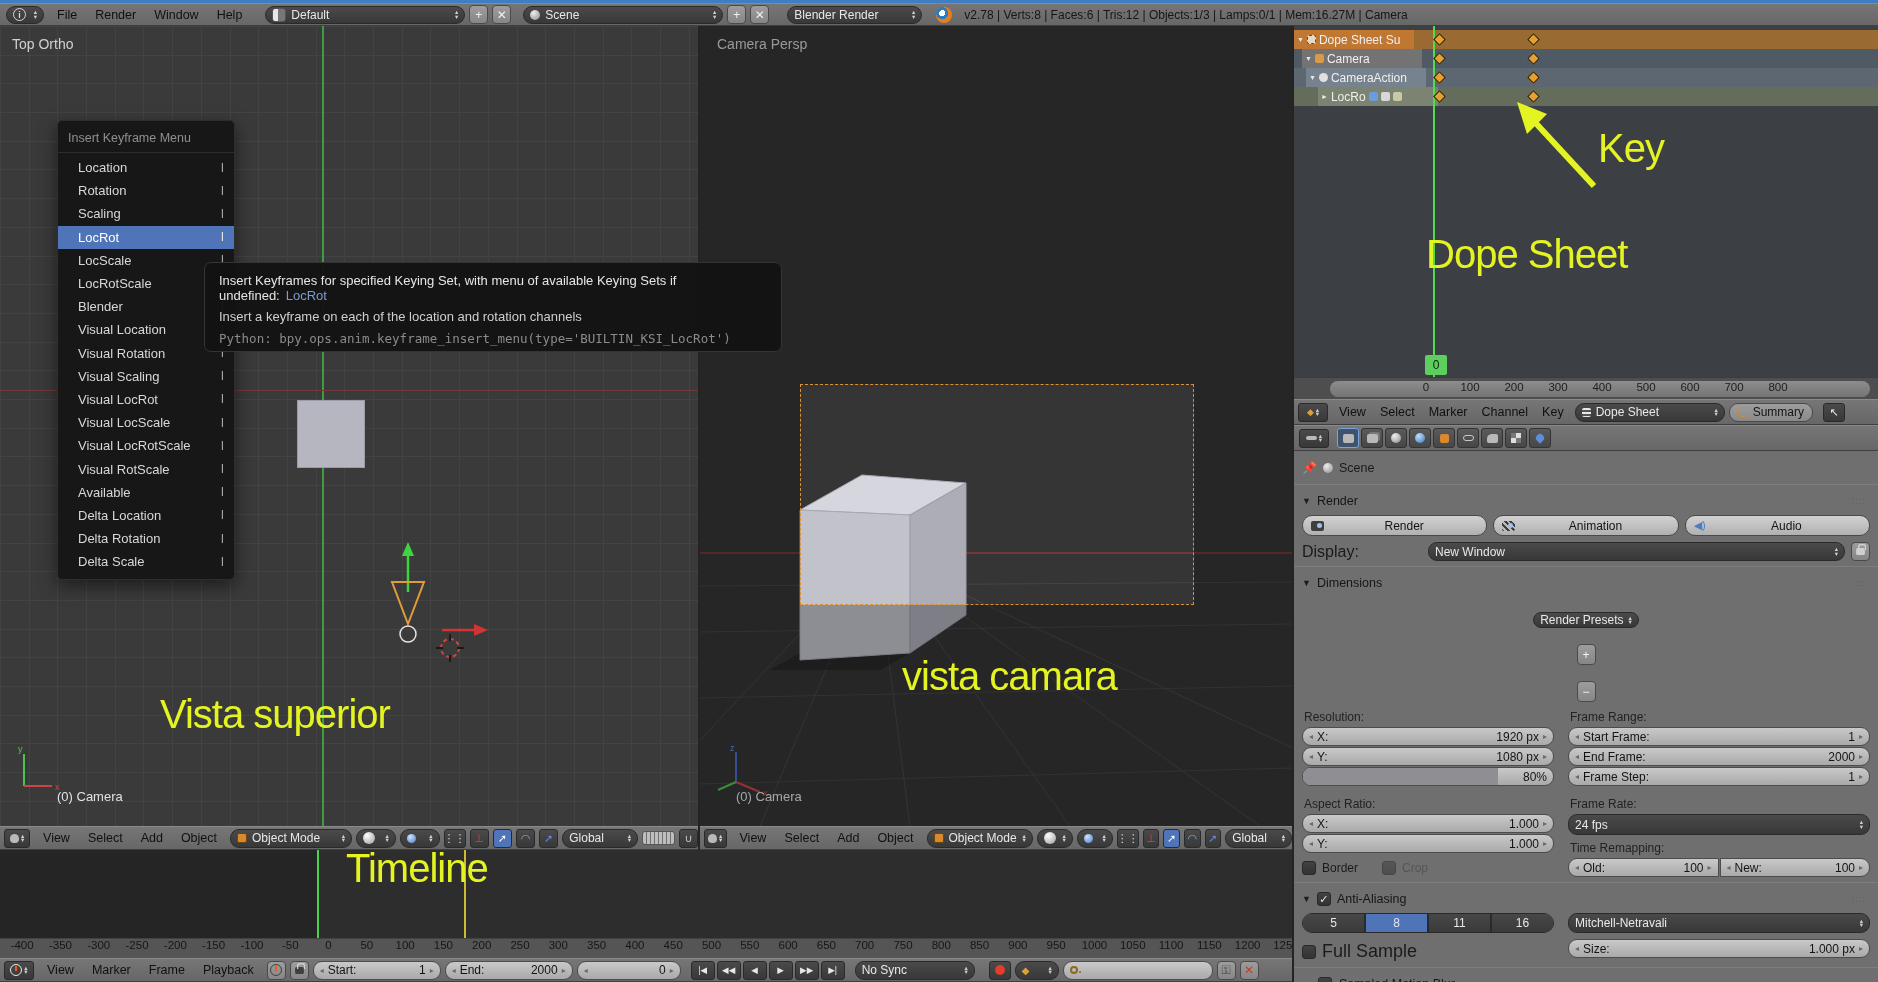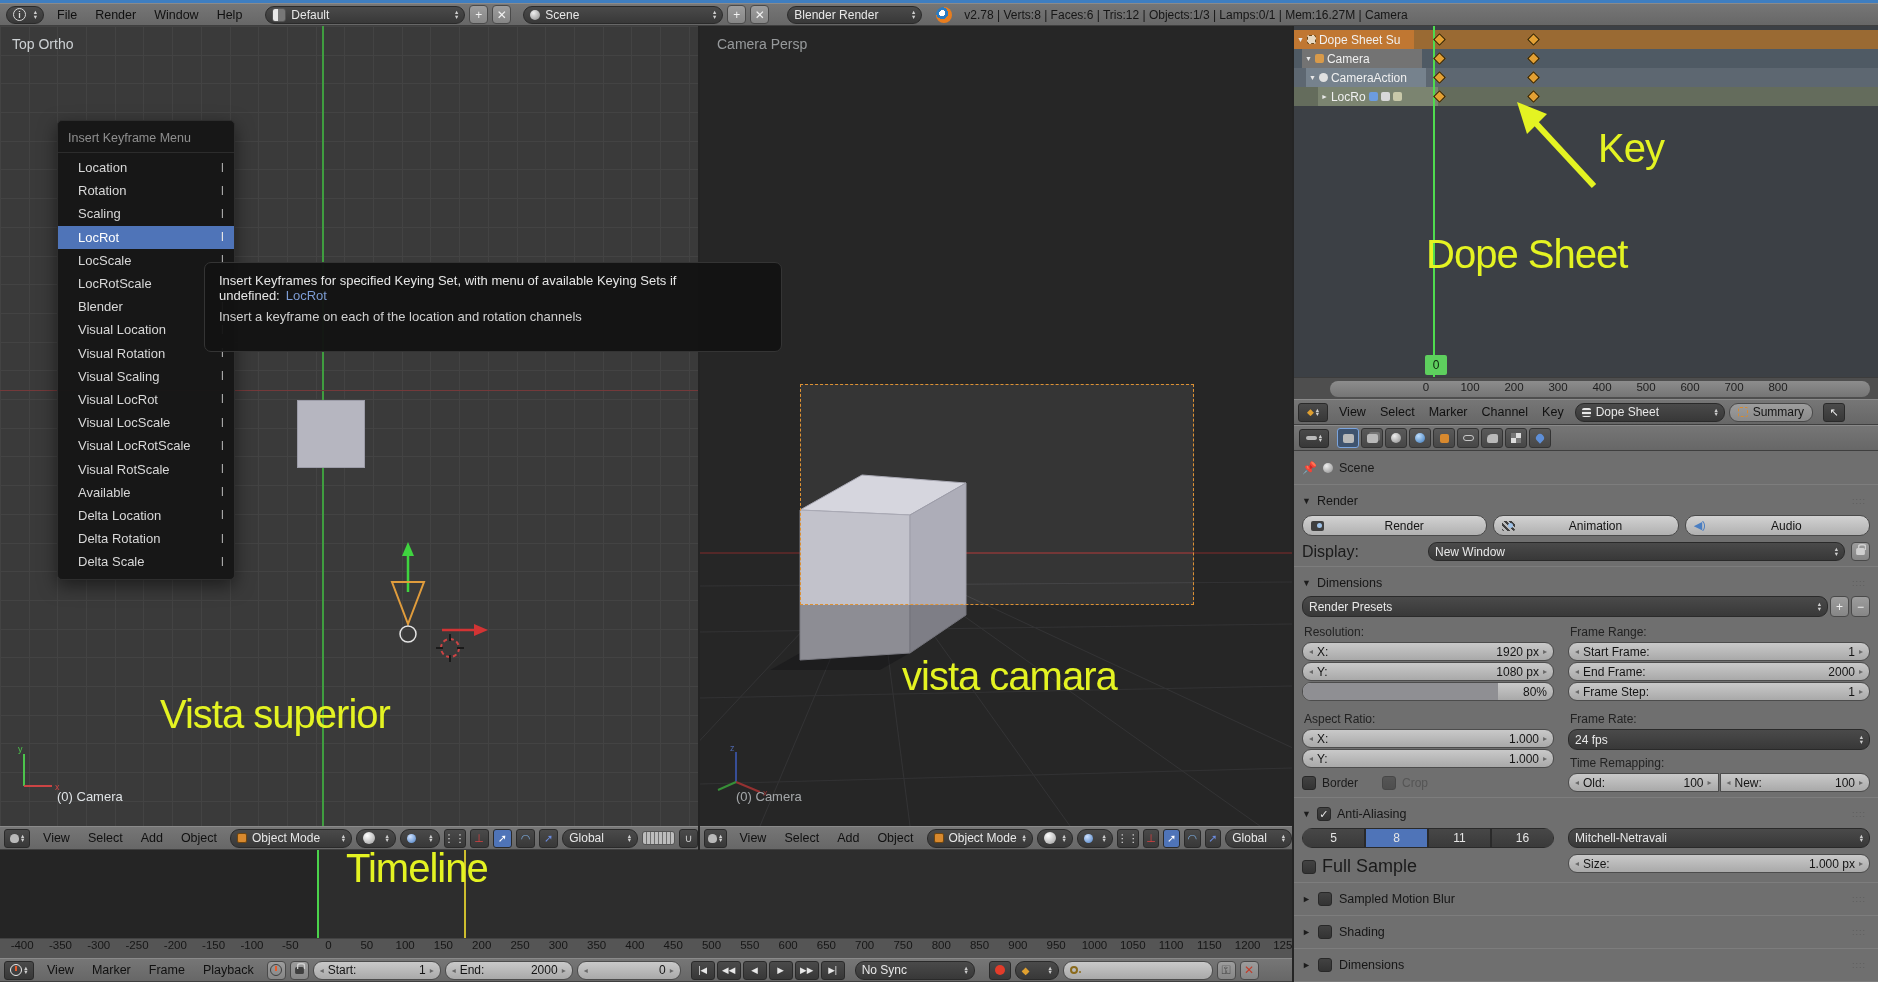--- a/index.html
+++ b/index.html
@@ -525,21 +525,21 @@
         <span class="lock" style="transform:scale(.8);"></span>
       </span>
   </div>
   <div class="pdivider"></div>
 
   <div class="phead">
     <span class="tri">▼</span>
     <span>Dimensions</span>
     <span class="dots">::::</span>
   </div>
-  <div class="prow" style="margin-top:2px; gap:2px;">
+  <div class="prow" style="margin-top:18px; gap:16px;flex-direction:column;">
     <span class="dwid" style="flex:1; height:21px;">
       <span>Render Presets</span>
       <span class="spin">
           <span>▴</span>
           <span>▾</span>
         </span>
     </span>
     <span class="sqbtn" style="height:21px;">+</span>
     <span class="sqbtn" style="height:21px;">−</span>
   </div>
@@ -923,13 +923,14 @@
       <div class="kf-item">
         <span>Delta Scale</span>
         <span class="sc">I</span>
       </div>
     </div>
 </div>
 
 <div class="abs" id="tooltip">
   <div class="l1"><span>Insert Keyframes for specified Keying Set, with menu of available Keying Sets if undefined:</span><b>LocRot</b></div>
   <div class="l2">Insert a keyframe on each of the location and rotation channels</div>
+  <div class="l3">Python: bpy.ops.anim.keyframe_insert_menu(type='BUILTIN_KSI_LocRot')</div>
 </div>
 
 </body></html>

